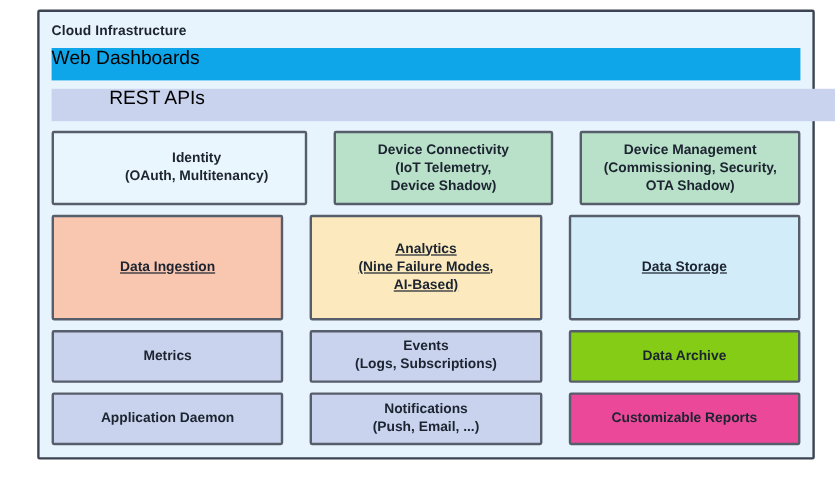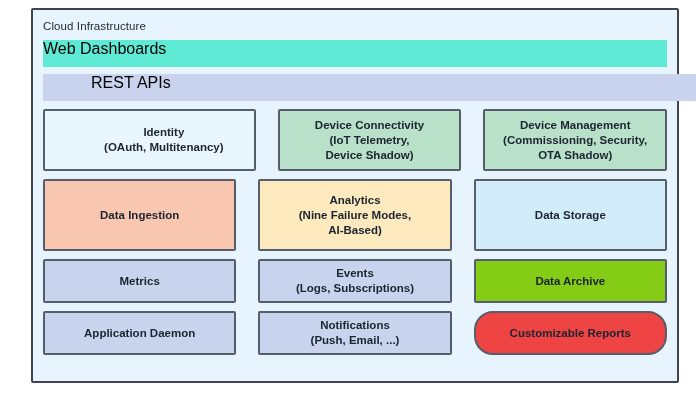--- a/index.html
+++ b/index.html
@@ -20,21 +20,21 @@
     width: 648px;
     height: 375px;
     box-sizing: border-box;
     background: #e8f4fd;
     border: 2px solid #3d4451;
     border-radius: 2px;
     padding: 0;
   }
   .container-title {
     font-size: 11.5px;
-    font-weight: normal;
+    font-weight: bold;
     color: #1b2430;
     letter-spacing: 0.1px;
     margin: 9px 0 0 10px;
     line-height: 14px;
   }
   .stack {
     padding: 0 10px 10px 10px;
   }
   .full-band {
     width: 100%;
@@ -58,34 +58,34 @@
     align-items: center;
     justify-content: center;
     text-align: center;
     font-size: 11.5px;
     font-weight: bold;
     color: #1b2430;
     line-height: 15px;
     padding: 3px 4px;
   }
   .row-tall .cell { height: 62px; }
-  .row-mid  .cell { height: 72px; }
+  .row-mid  .cell { height: 88px; text-decoration: underline; }
   .row-short .cell { height: 44px; }
   .cell .line { display: block; }
 </style>
 </head>
 <body>
 
 <div id="diagram-root" style="background: rgb(232, 244, 253); border-color: rgb(61, 68, 81);">
 
   <div class="container-title">Cloud Infrastructure</div>
 
   <div class="stack">
 
-    <div class="full-band" style="background: #5eead4;">
+    <div class="full-band" style="background: #0ea5e9;">
       <span>Web Dashboards</span>
     </div>
 
     <div class="full-band" style="background: rgb(201, 211, 237); padding-left: 48px;">
       <span>REST APIs</span>
     </div>
 
     <div class="row row-tall">
       <div class="cell" style="background: rgb(234, 246, 253); padding-left: 33px;">
         <span class="line">Identity</span>
@@ -131,19 +131,19 @@
     </div>
 
     <div class="row row-short">
       <div class="cell" style="background: rgb(201, 211, 237);">
         <span class="line">Application Daemon</span>
       </div>
       <div class="cell" style="background: rgb(201, 211, 237);">
         <span class="line">Notifications</span>
         <span class="line">(Push, Email, ...)</span>
       </div>
-      <div class="cell" style="background: #ef4444; border-radius: 19px;">
+      <div class="cell" style="background: #ec4899;">
         <span class="line">Customizable Reports</span>
       </div>
     </div>
 
   </div>
 </div>
 
 </body></html>

